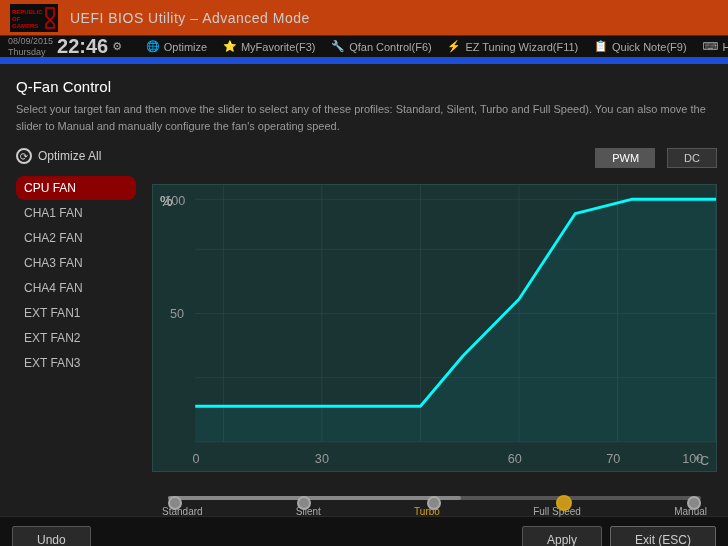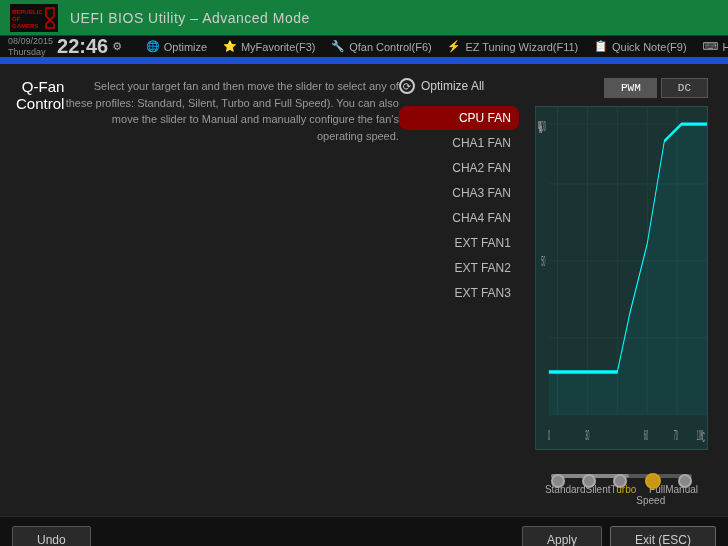--- a/index.html
+++ b/index.html
@@ -8,21 +8,21 @@
       height: 546px;
       background: #1a1a1a;
       font-family: Arial, sans-serif;
       color: #ccc;
       overflow: hidden;
       position: relative;
     }
 
     
     .header {
-      background: #15803d;
+      background: #c2410c;
       display: flex;
       align-items: center;
       padding: 17px 10px;
       height: 36px;
       border-bottom: 1px solid #333;
     }
     .header-logo {
       display: flex;
       align-items: center;
       margin-right: 12px;
@@ -67,24 +67,24 @@
     .toolbar-time {
       font-size: 20px;
       color: #ccc;
       font-weight: bold;
     }
     .toolbar-gear { font-size: 11px; color: #aaa; }
 
     
     .main-content {
       background: #1e1e1e;
-      padding: 14px 20px 10px 16px;
+      padding: 14px 11px 10px 16px;
       height: 452px;
       display: flex;
-      text-align: right;
+      flex-direction: column;
     }
 
     .page-title {
       font-size: 15px;
       color: #fff;
       margin-bottom: 6px;
     }
     .page-description {
       font-size: 11px;
       color: #999;
@@ -139,23 +139,22 @@
     
     .chart-area {
       flex: 1;
       display: flex;
       flex-direction: column;
     }
     .pwm-dc-tabs {
       display: flex;
       align-items: center;
       justify-content: flex-end;
-      margin-bottom: 8px;
-      gap: 4px;
-      font-family: Liberation Mono, monospace;
+      margin-bottom: 16px;
+      gap: 12px;
     }
     .pwm-tab, .dc-tab {
       padding: 3px 16px;
       font-size: 11px;
       cursor: pointer;
       border: 1px solid #555;
     }
     .pwm-tab {
       background: #333;
       color: #ccc;

